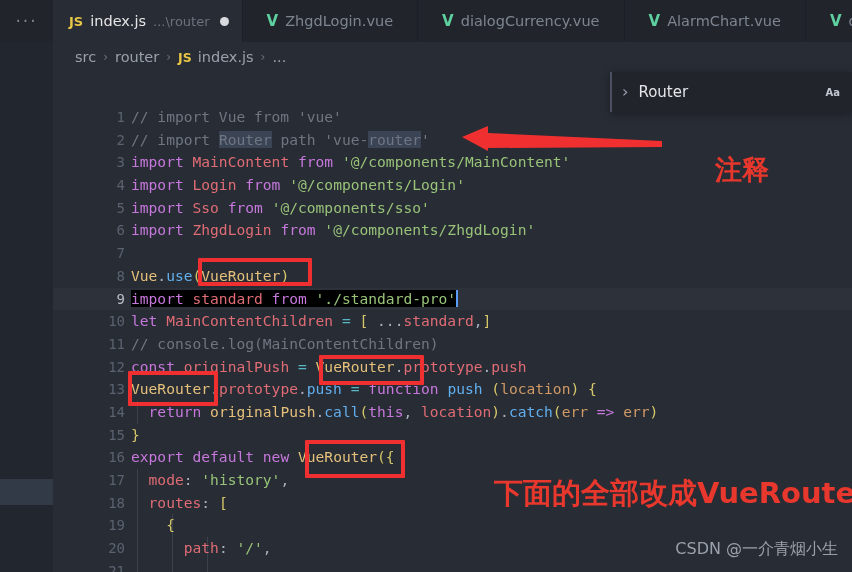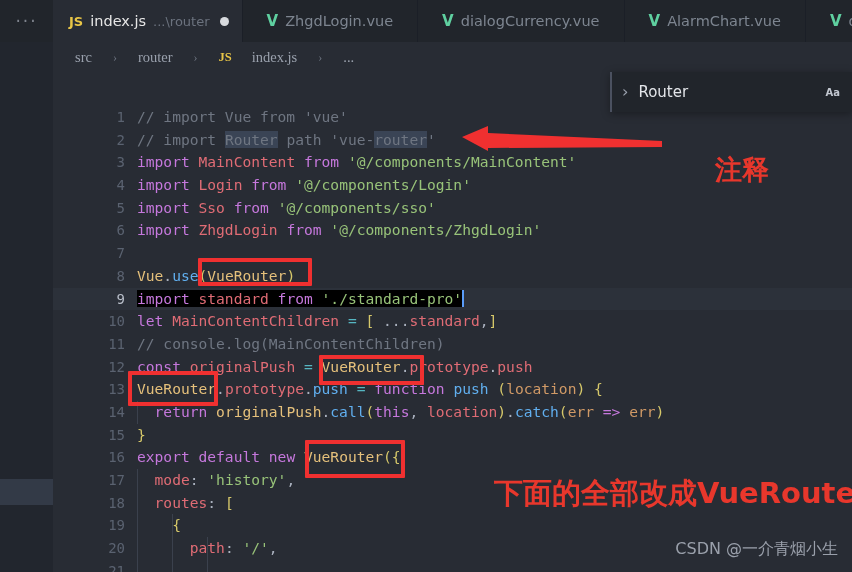--- a/index.html
+++ b/index.html
@@ -47,22 +47,22 @@
   .tab-sub { color:#6b727e; font-size:13px; }
   .dirty-dot {
     width:9px; height:9px; border-radius:50%;
     background:#d8dade; display:inline-block; margin-left:3px;
   }
 
   
   .breadcrumb {
     position:absolute; left:53px; top:42px; width:799px; height:30px;
     background:#282c34; display:flex; align-items:center;
-    padding-left:22px; gap:20px;
-    color:#9aa1ad; font-size:14.5px;font-family:Liberation Serif, serif;
+    padding-left:22px; gap:6px;
+    color:#9aa1ad; font-size:14.5px;
   }
   .bc-sep { color:#6b727e; font-size:12px; padding:0 1px; }
   .bc-js { color:#e8c547; font-weight:bold; font-size:12.5px; }
 
   
   .editor {
     position:absolute; left:53px; top:72px; width:799px; height:500px;
     background:#282c34; overflow:hidden;
   }
   .code-area { position:absolute; left:0; top:34px; width:799px; height:466px; }
@@ -71,21 +71,21 @@
     font-family:"DejaVu Sans Mono", monospace; font-size:14.6px;
     white-space:pre;
   }
   .line.current { background:#2c313a; }
   .lineno {
     position:absolute; left:0; top:0; width:72px; text-align:right;
     color:#5a6270; font-size:14px;
     font-family:"DejaVu Sans Mono", monospace;
   }
   .line.current .lineno { color:#b9bfca; }
-  .code { position:absolute; left:84px; top:0; }
+  .code { position:absolute; left:78px; top:0; }
   .indent-guide {
     position:absolute; top:0; width:1px; height:22.7px; background:#3b414d;
   }
 
   
   .c-comment { color:#6f7682; }
   .c-keyword { color:#c678dd; }
   .c-var     { color:#e06c75; }
   .c-string  { color:#98c379; }
   .c-func    { color:#61afef; }

